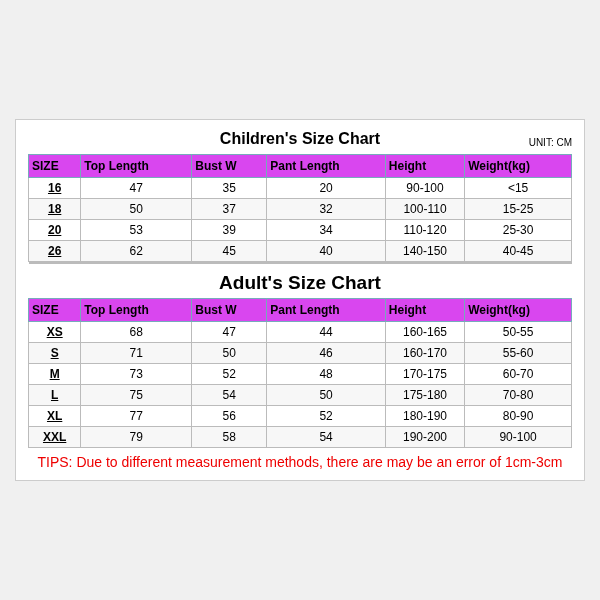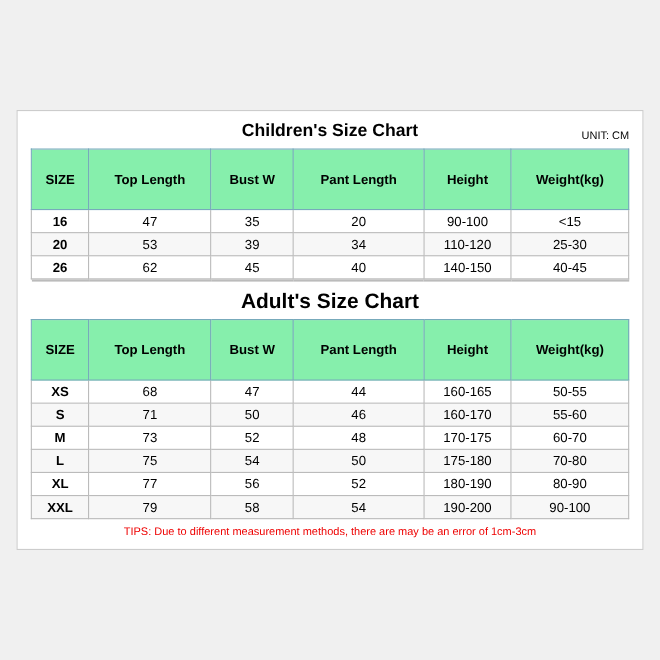--- a/index.html
+++ b/index.html
@@ -35,43 +35,44 @@
       position: absolute;
       right: 0;
       bottom: 0;
     }
     table {
       width: 100%;
       border-collapse: collapse;
       font-size: 12px;
     }
     th {
-      background: #86efac;
+      background: #d946ef;
       border: 1px solid #7ab;
-      padding: 20px 3px;
-      text-align: center;
+      padding: 4px 3px;
+      text-align: left;
       font-weight: bold;
     }
     td {
       border: 1px solid #bbb;
       padding: 3px 3px;
       text-align: center;
     }
     tr:nth-child(even) td {
       background: #f7f7f7;
     }
     tr:nth-child(odd) td {
       background: #fff;
     }
     .size-col {
       font-weight: bold;
+      text-decoration: underline;
     }
     .tips-row {
       margin-top: 6px;
-      font-size: 10px;
+      font-size: 14px;
       color: #e00;
       text-align: center;
     }
   </style>
 </head>
 <body>
 
 <div class="chart-container">
   <div class="main-title-row">
     <span class="main-title">Children's Size Chart</span>
@@ -90,20 +91,28 @@
       </tr>
     </thead>
     <tbody id="children-tbody">
     <tr>
           <td class="size-col">16</td>
           <td>47</td>
           <td>35</td>
           <td>20</td>
           <td>90-100</td>
           <td>&lt;15</td>
+        </tr>
+        <tr>
+          <td class="size-col">18</td>
+          <td>50</td>
+          <td>37</td>
+          <td>32</td>
+          <td>100-110</td>
+          <td>15-25</td>
         </tr>
         <tr>
           <td class="size-col">20</td>
           <td>53</td>
           <td>39</td>
           <td>34</td>
           <td>110-120</td>
           <td>25-30</td>
         </tr>
         <tr>

